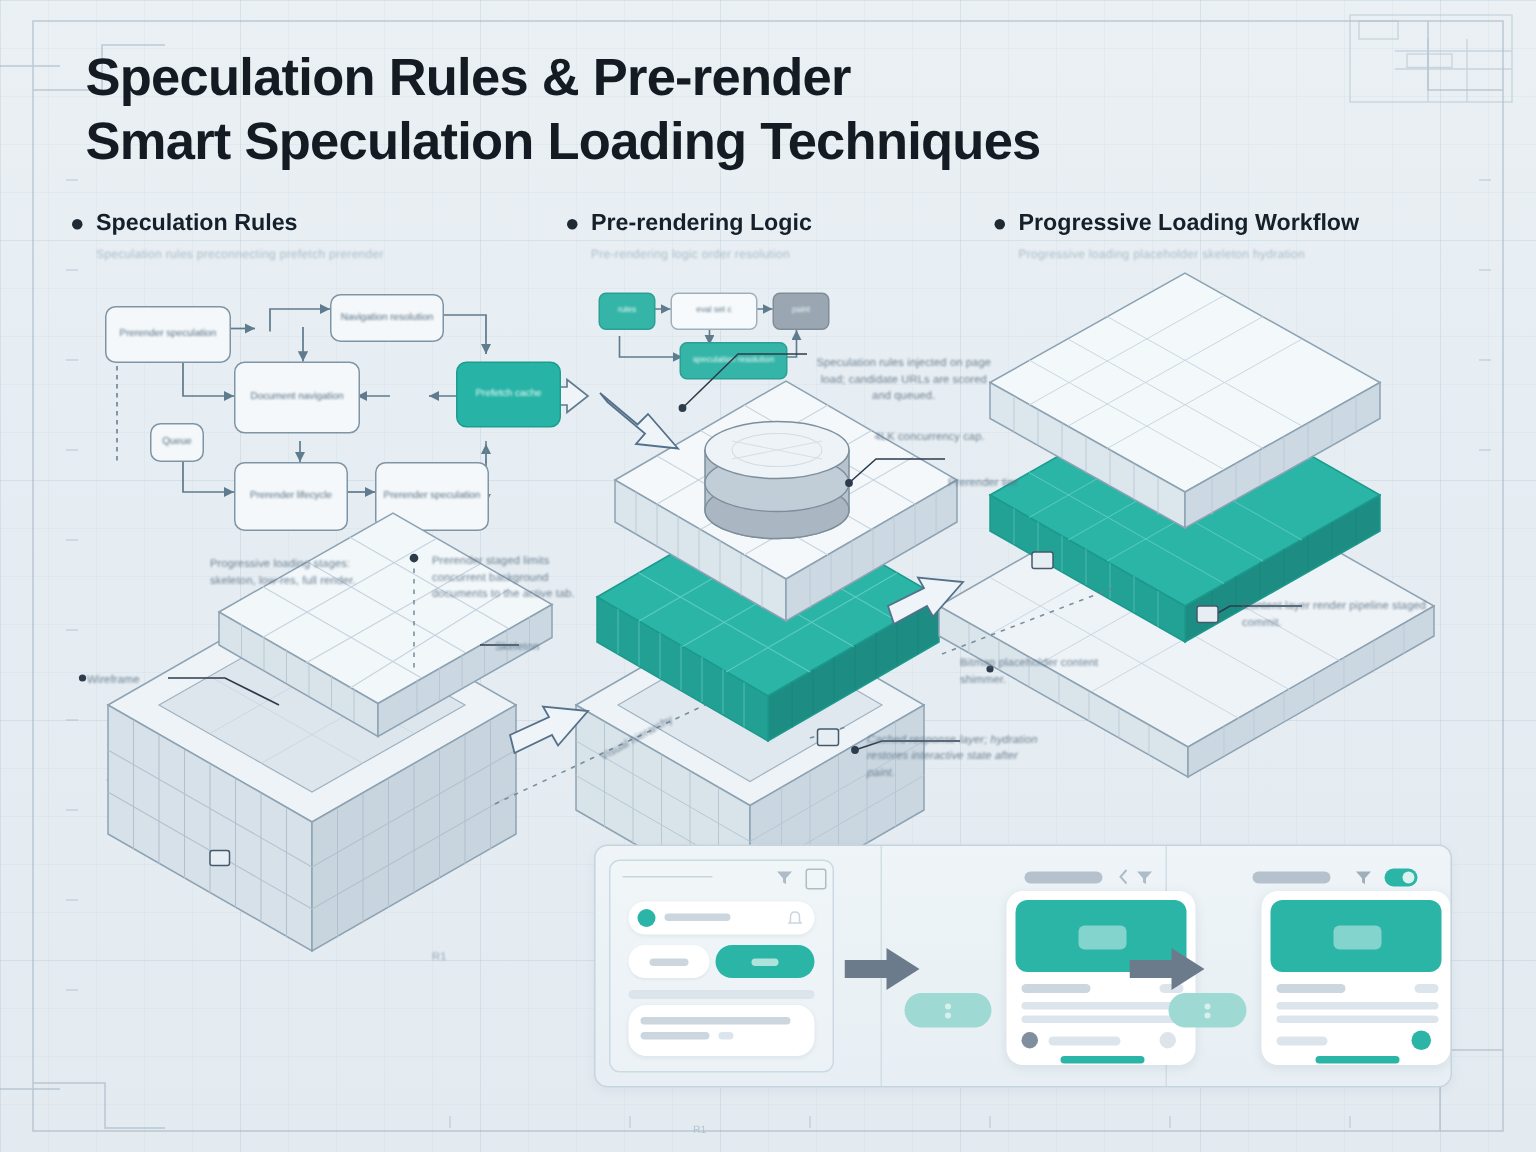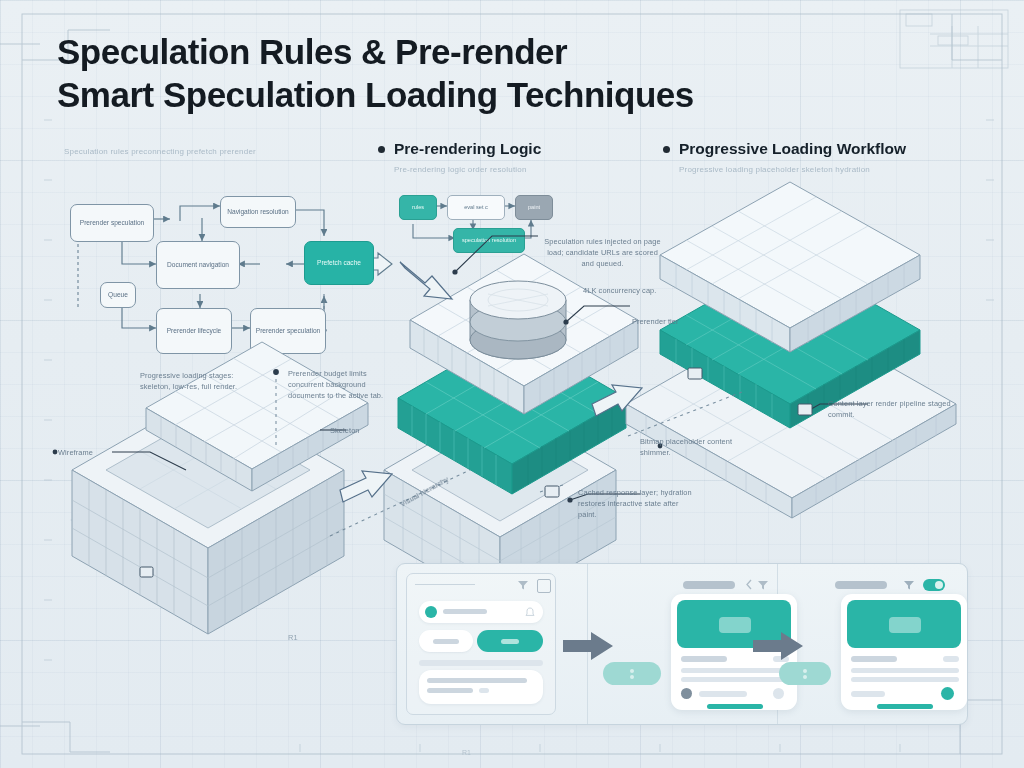--- a/index.html
+++ b/index.html
@@ -169,20 +169,24 @@
   </svg>
 
   <div class="title">
     <span>Speculation Rules &amp; Pre-render</span>
     <span class="l2">Smart Speculation Loading Techniques</span>
   </div>
 
   <div class="sections">
 
     <div class="sec sec-1">
+      <div class="sec-head">
+        <span class="bullet"></span>
+        <span class="sec-title">Speculation Rules</span>
+      </div>
       <div class="sec-sub">Speculation rules preconnecting prefetch prerender</div>
     </div>
 
     <div class="sec sec-3">
       <div class="sec-head">
         <span class="bullet"></span>
         <span class="sec-title">Progressive Loading Workflow</span>
       </div>
       <div class="sec-sub">Progressive loading placeholder skeleton hydration</div>
     </div>
@@ -472,24 +476,24 @@
       <rect x="545" y="486" width="14" height="11" rx="1.5"></rect>
       <rect x="798" y="404" width="14" height="11" rx="1.5"></rect>
       <rect x="140" y="567" width="13" height="10" rx="1.5"></rect>
     </g>
   </svg>
 
   <div class="blurtxt" style="left:540px;top:236px;width:125px;text-align:center;">Speculation rules injected on page load; candidate URLs are scored and queued.</div>
   <div class="blurtxt" style="left:583px;top:285px;width:110px;">4LK concurrency cap.</div>
   <div class="blurtxt" style="left:632px;top:316px;width:90px;">Prerender tier</div>
   <div class="blurtxt" style="left:640px;top:436px;width:110px;">Bitmap placeholder content shimmer.</div>
-  <div class="blurtxt" style="left:578px;top:487px;width:120px;">Cached response layer; hydration restores interactive state after paint.</div>
+  <div class="blurtxt" style="left:578px;top:487px;width:120px;font-style:italic;">Cached response layer; hydration restores interactive state after paint.</div>
   <div class="blurtxt" style="left:828px;top:398px;width:130px;">Content layer render pipeline staged commit.</div>
   <div class="blurtxt" style="left:140px;top:370px;width:108px;">Progressive loading stages: skeleton, low-res, full render.</div>
-  <div class="blurtxt" style="left:288px;top:368px;width:110px;">Prerender budget limits concurrent background documents to the active tab.</div>
+  <div class="blurtxt" style="left:288px;top:368px;width:110px;">Prerender staged limits concurrent background documents to the active tab.</div>
   <div class="blurtxt" style="left:58px;top:447px;width:70px;">Wireframe</div>
   <div class="blurtxt" style="left:330px;top:425px;width:58px;">Skeleton</div>
   <div class="blurtxt" style="left:398px;top:500px;width:60px;transform:rotate(-29deg);transform-origin:0 0;">Visual hierarchy</div>
   <div class="blurtxt lite" style="left:288px;top:632px;width:24px;">R1</div>
 
   <div class="wfpanel">
 
     <div class="wf-divider" style="left:190px;"></div>
     <div class="wf-divider" style="left:380px;"></div>
 

